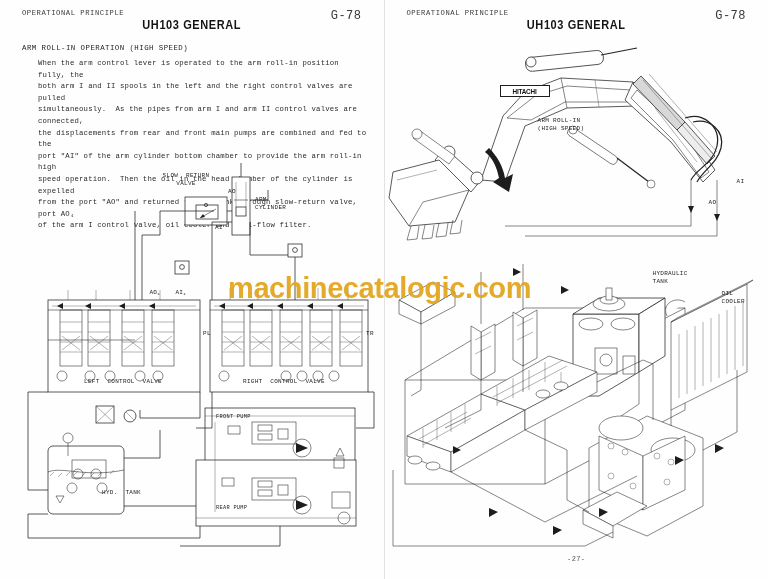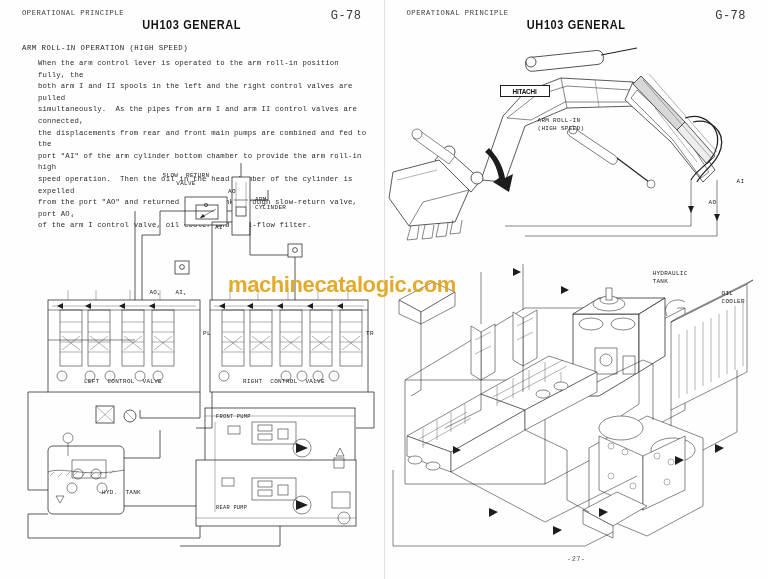--- a/index.html
+++ b/index.html
@@ -52,21 +52,21 @@
     color:#1e1e1e;white-space:pre;line-height:7.6px;
   }
   .lbl.sm{font-size:5.3px;}
   .lbl.c{text-align:center;}
   .lbl sub{font-size:4.4px;vertical-align:baseline;position:relative;top:1.3px;}
 
   
   .watermark{
     position:absolute;left:228px;top:272px;z-index:40;
     font-family:"Liberation Sans","DejaVu Sans",sans-serif;
-    font-weight:700;font-size:22px;letter-spacing:-.4px;
+    font-weight:700;font-size:29px;letter-spacing:-.4px;
     color:#e2a41c;opacity:.93;pointer-events:none;white-space:nowrap;
   }
 
   
   svg.art{position:absolute;left:0;top:0;overflow:visible;}
   .art{stroke:#232323;fill:none;stroke-width:.75;}
   .art .thin{stroke-width:.55;}
   .art .hair{stroke-width:.4;stroke:#3d3d3d;}
   .art .thick{stroke-width:1.25;}
   .art .fillw{fill:#ffffff;}

